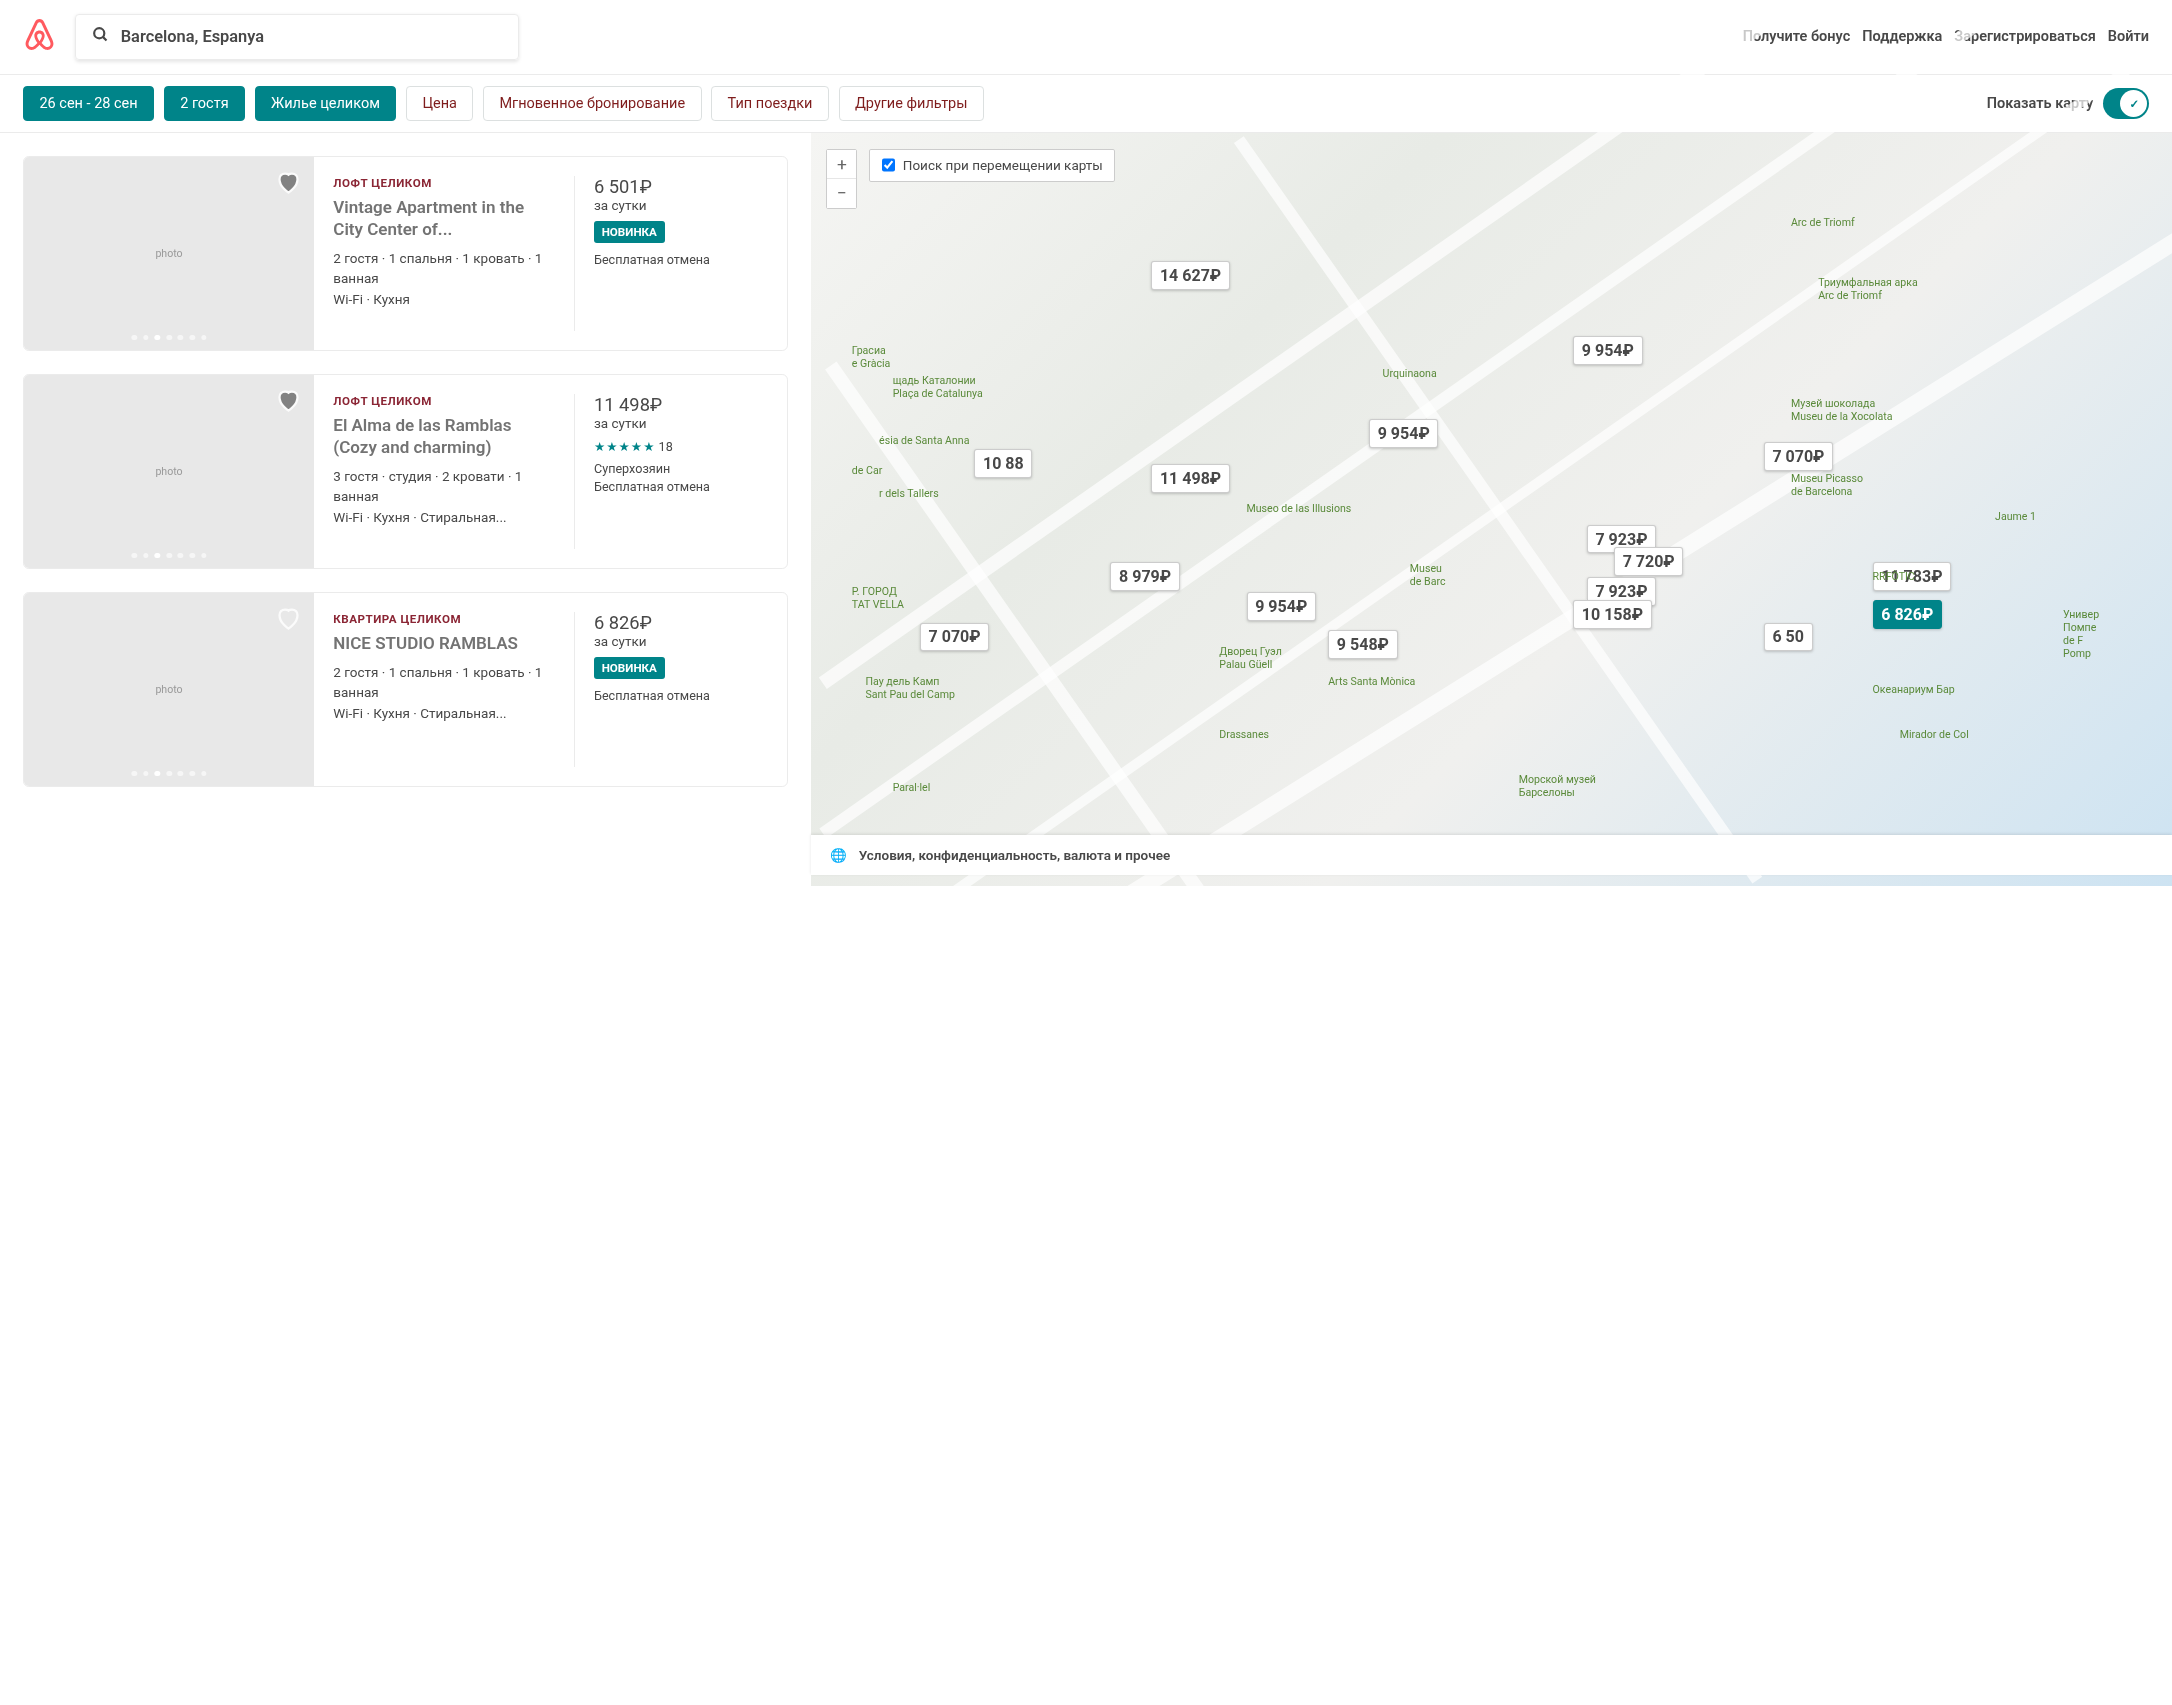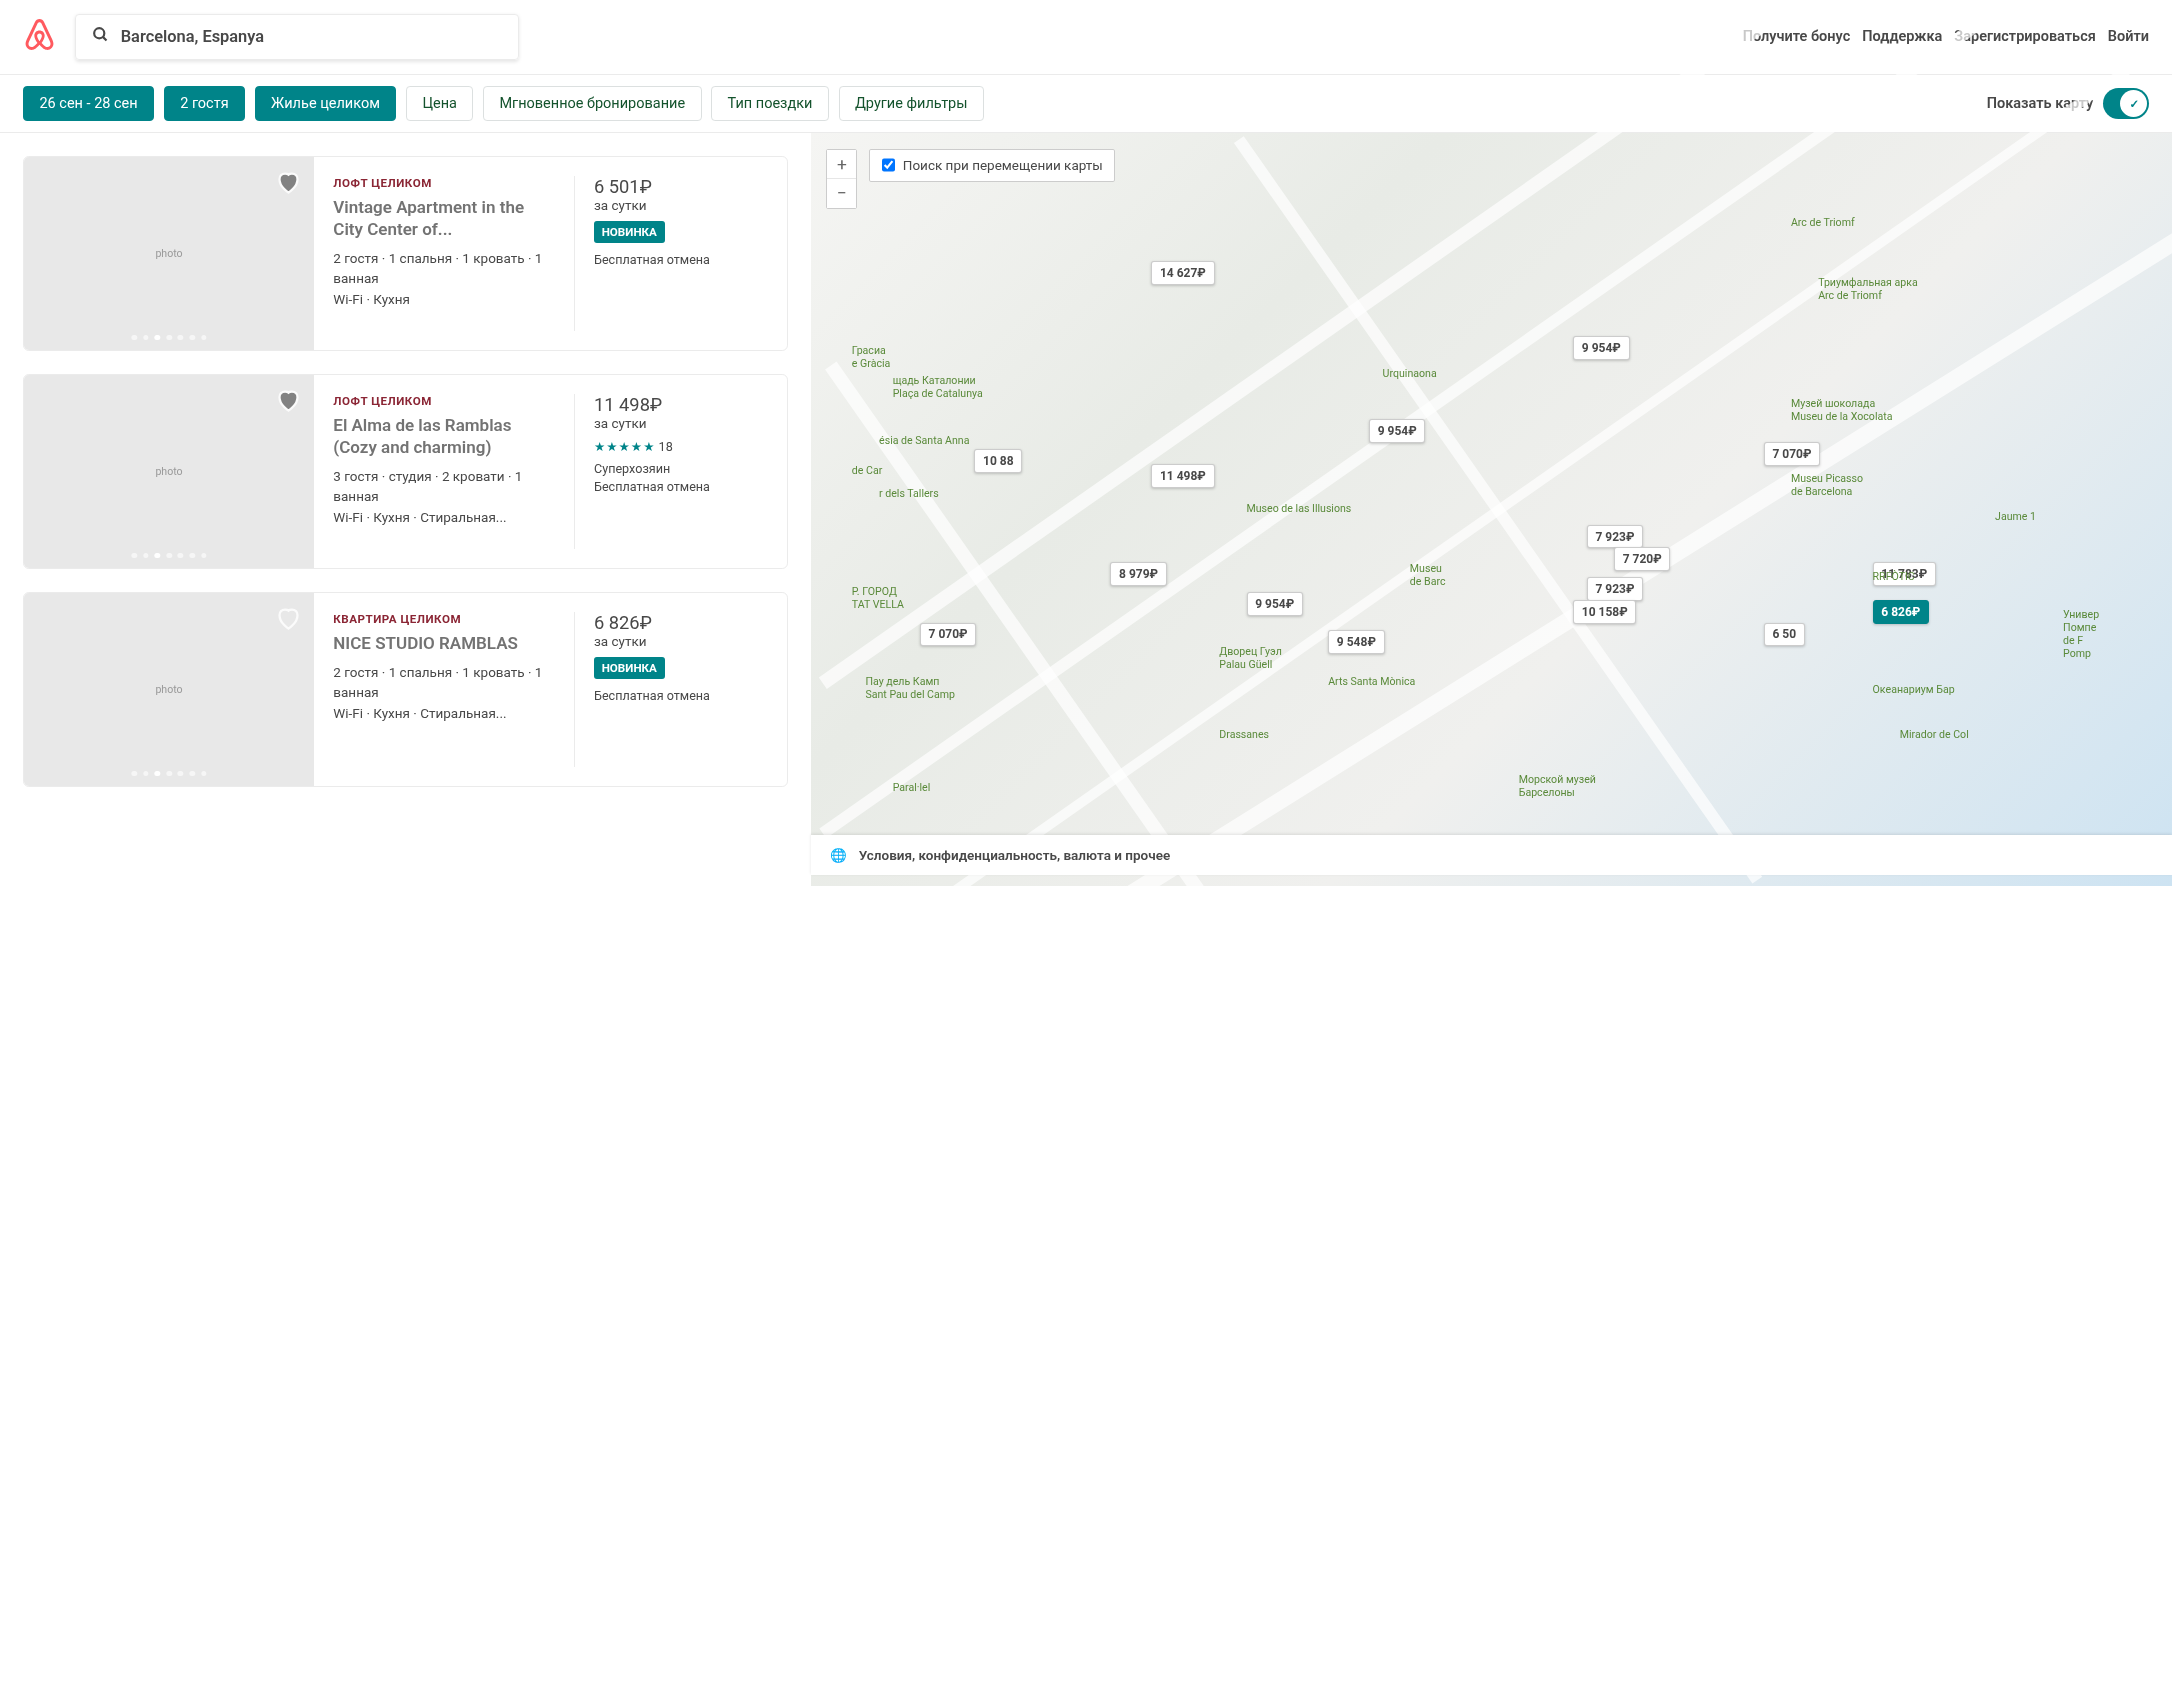--- a/index.html
+++ b/index.html
@@ -5,21 +5,21 @@
 *{box-sizing:border-box;margin:0;padding:0;font-family:-apple-system,BlinkMacSystemFont,"Segoe UI",Roboto,sans-serif}
 body{background:#fff;color:#484848}
 .header{display:flex;align-items:center;padding:13.5px 23px;border-bottom:1px solid #ebebeb}
 .logo{color:#FF5A5F;margin-right:19.3px}
 .search-bar{display:flex;align-items:center;border:1px solid #ebebeb;border-radius:3.9px;box-shadow:0 1.9px 3.9px rgba(0,0,0,0.1);padding:11.6px 15.4px;width:444px}
 .search-bar input{border:none;outline:none;font-size:16.4px;font-weight:600;width:100%;color:#484848}
 .search-icon{margin-right:11.6px;color:#484848}
 .nav-links{margin-left:auto;display:flex;gap:12px}
 .nav-links a{color:#484848;text-decoration:none;font-size:14.5px;font-weight:600}
 .filters{display:flex;align-items:center;padding:11.6px 23px;gap:9.7px;border-bottom:1px solid #ebebeb}
-.filter-btn{padding:7.7px 15.4px;border-radius:3.9px;font-size:14.5px;font-weight:400;border:1px solid #dce0e0;background:#fff;color:#14532d;cursor:pointer}
+.filter-btn{padding:7.7px 15.4px;border-radius:3.9px;font-size:14.5px;font-weight:400;border:1px solid #dce0e0;background:#fff;color:#7f1d1d;cursor:pointer}
 .filter-btn.active{background:#008489;border-color:#008489;color:#fff}
 .map-toggle{margin-left:auto;display:flex;align-items:center;gap:9.7px;font-size:14.5px;font-weight:600;color:#484848}
 .toggle-switch{width:46px;height:31px;background:#008489;border-radius:15.4px;position:relative}
 .toggle-switch::after{content:"";position:absolute;right:1.9px;top:1.9px;width:27px;height:27px;background:#fff;border-radius:50%}
 .toggle-check{position:absolute;right:9.7px;top:8.7px;color:#008489;font-size:11.6px;z-index:1}
 .content{display:flex}
 .listings{flex:1;padding:23px;max-width:811px}
 .listings h1{font-size:23px;font-weight:700;margin-bottom:19.3px;color:#484848}
 .card{display:flex;margin-bottom:23px;border:1px solid #ebebeb;border-radius:5.8px;overflow:hidden}
 .card-img{width:290px;min-width:290px;height:193px;position:relative;background:#e8e8e8}
@@ -40,21 +40,21 @@
 .badge{display:inline-block;background:#008489;color:#fff;font-size:11.6px;font-weight:700;padding:3.9px 7.7px;border-radius:2.9px;margin-bottom:7.7px}
 .rating{font-size:12.6px;color:#484848;margin-bottom:5.8px}
 .stars{color:#008489;letter-spacing:1px}
 .free-text{font-size:12.6px;color:#484848;line-height:1.4}
 .map{flex:1;position:relative;background:#e5e3df;min-height:753px}
 .map-controls{position:absolute;top:15.4px;left:15.4px;background:#fff;border:1px solid #ccc;border-radius:1.9px;display:flex;flex-direction:column}
 .map-controls button{width:29px;height:29px;border:none;background:#fff;font-size:17.4px;cursor:pointer;color:#666}
 .map-controls button:first-child{border-bottom:1px solid #e6e6e6}
 .map-search-checkbox{position:absolute;top:15.4px;left:58px;background:#fff;padding:7.7px 11.6px;border:1px solid #ccc;border-radius:1.9px;display:flex;align-items:center;gap:7.7px;font-size:13.5px;color:#484848}
 .map-search-checkbox input{width:13.5px;height:13.5px}
-.price-marker{position:absolute;background:#fff;border:1px solid rgba(0,0,0,0.2);border-radius:2.9px;padding:3.9px 7.7px;font-size:12px;font-weight:700;color:#484848;box-shadow:0 1px 2.9px rgba(0,0,0,0.2);white-space:nowrap}
+.price-marker{position:absolute;background:#fff;border:1px solid rgba(0,0,0,0.2);border-radius:2.9px;padding:3.9px 7.7px;font-size:16px;font-weight:700;color:#484848;box-shadow:0 1px 2.9px rgba(0,0,0,0.2);white-space:nowrap}
 .price-marker.selected{background:#008489;color:#fff;border-color:#008489}
 .footer-bar{position:absolute;bottom:11.6px;left:0;right:0;background:#fff;padding:11.6px 19.3px;display:flex;align-items:center;gap:11.6px;font-size:13.5px;font-weight:600;color:#484848;box-shadow:0 -1px 2.9px rgba(0,0,0,0.1)}
 .map-bg{position:absolute;inset:0;background:linear-gradient(135deg,#f5f5f3 0%,#e8ebe6 30%,#f0f0ee 60%,#cde3f2 100%)}
 .road{position:absolute;background:#fff;opacity:0.7}
 .poi{position:absolute;font-size:10.6px;color:#5a8a3a}
 .ph-img{width:100%;height:100%;display:flex;align-items:center;justify-content:center;font-size:10.6px;color:#999}
 </style>
 </head>
 <body>
 

